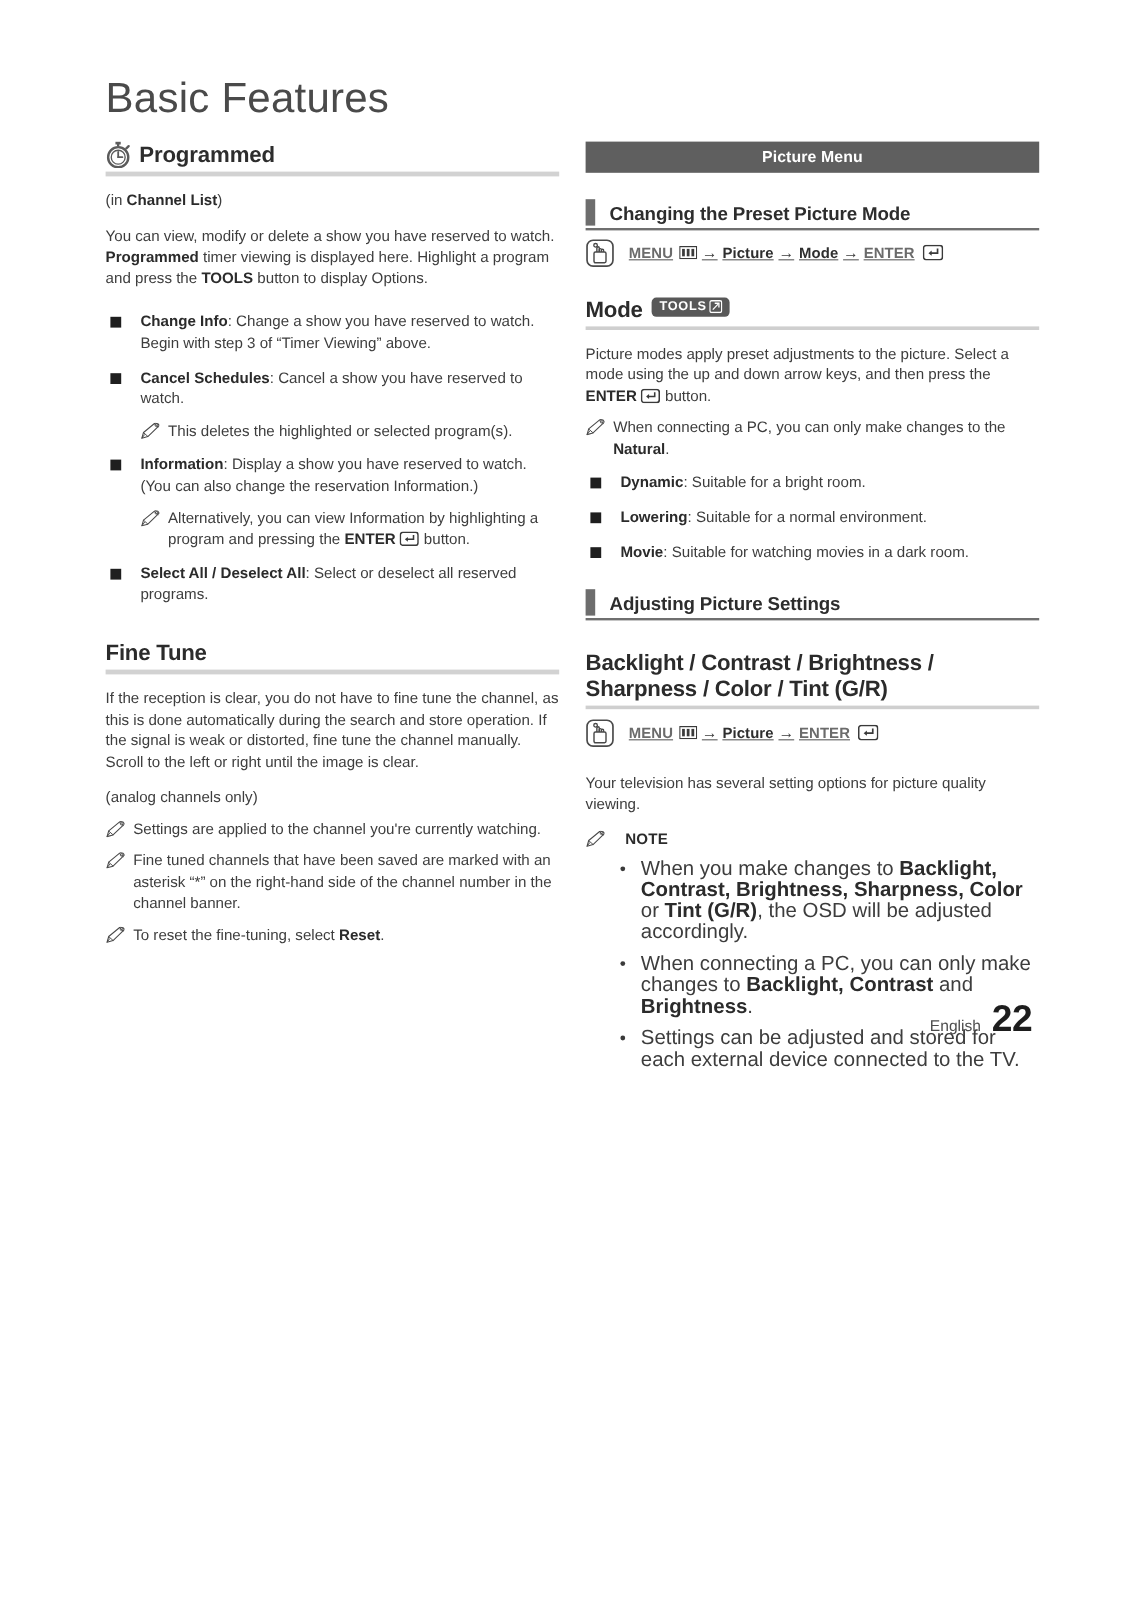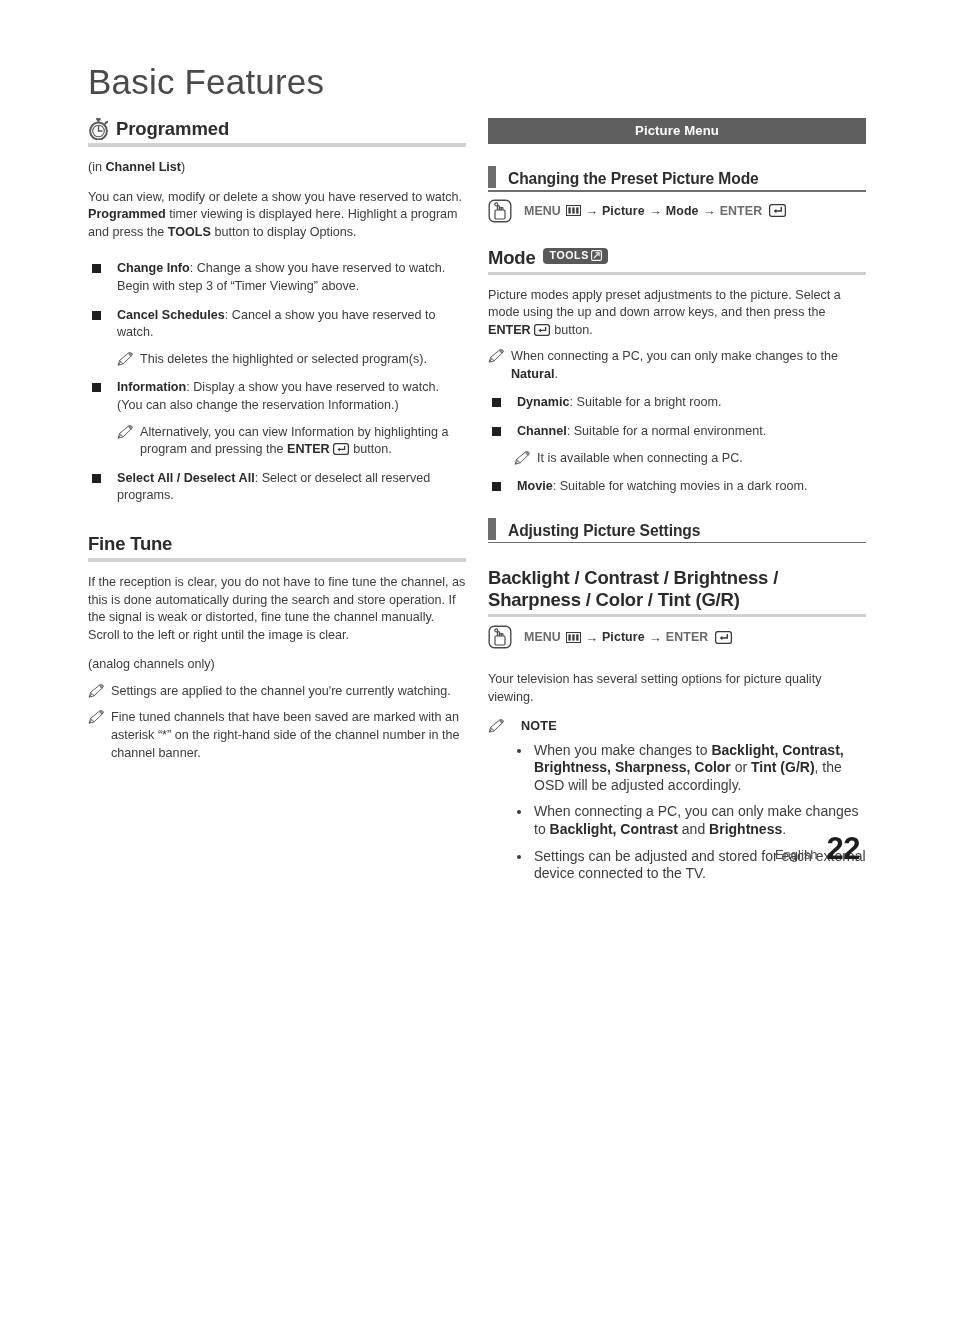--- a/index.html
+++ b/index.html
@@ -190,21 +190,21 @@
     margin-left: 29px;
   }
   .dot-mark {
     flex: 0 0 auto;
     width: 4px; height: 4px;
     border-radius: 50%;
     background: #3a3a3a;
     margin: 7px 13px 0 0;
   }
   .dot-body {
-    font-size: 14px;
+    font-size: 17px;
     line-height: 17.6px;
     color: #3d3d3d;
     flex: 1 1 auto;
   }
 
   
   .menupath {
     display: flex;
     align-items: center;
     gap: 12px;
@@ -213,20 +213,21 @@
   .hand-icon { width: 24px; height: 24px; flex: 0 0 auto; display:block; }
   .path-text {
     font-size: 12.4px;
     color: #6b6b6b;
     font-weight: bold;
     letter-spacing: .1px;
     display: flex;
     align-items: center;
     gap: 4px;
     flex-wrap: wrap;
+    text-decoration: underline;
   }
   .path-text .dark { color: #2e2e2e; }
   .path-text .arrow { color: #3a3a3a; font-weight: normal; font-size: 13px; }
 
   
   .menuglyph {
     display:inline-block;
     width: 15px; height: 11px;
     vertical-align: -1px;
     margin-left: 1px;
@@ -395,20 +396,32 @@
           <path d="M14.6 1.1 C15.3 1.7 15.6 2.5 15.2 3.1 L6.2 11.8 L1.2 13.2 L2.6 8.4 L11.7 0.9 C12.4 0.4 13.3 0.6 14.6 1.1 Z" fill="#ffffff" stroke="#4a4a4a" stroke-width="0.9" stroke-linejoin="round"></path>
           <path d="M2.6 8.5 L6.3 11.8" stroke="#4a4a4a" stroke-width="0.8"></path>
           <path d="M1.2 13.2 L3.6 10.0" stroke="#4a4a4a" stroke-width="0.8"></path>
           <path d="M11.5 1.2 L14.9 4.0" stroke="#4a4a4a" stroke-width="0.8"></path>
           <circle cx="13.3" cy="2.4" r="1.1" fill="none" stroke="#4a4a4a" stroke-width="0.7"></circle>
         </svg>
       </span>
       <div class="note-body">Fine tuned channels that have been saved are marked with an asterisk “*” on the right-hand side of the channel number in the channel banner.</div>
     </div>
 
+    <div class="note-item">
+      <span class="pen">
+        <svg class="pen-svg" viewBox="0 0 17 14" xmlns="http://www.w3.org/2000/svg">
+          <path d="M14.6 1.1 C15.3 1.7 15.6 2.5 15.2 3.1 L6.2 11.8 L1.2 13.2 L2.6 8.4 L11.7 0.9 C12.4 0.4 13.3 0.6 14.6 1.1 Z" fill="#ffffff" stroke="#4a4a4a" stroke-width="0.9" stroke-linejoin="round"></path>
+          <path d="M2.6 8.5 L6.3 11.8" stroke="#4a4a4a" stroke-width="0.8"></path>
+          <path d="M1.2 13.2 L3.6 10.0" stroke="#4a4a4a" stroke-width="0.8"></path>
+          <path d="M11.5 1.2 L14.9 4.0" stroke="#4a4a4a" stroke-width="0.8"></path>
+          <circle cx="13.3" cy="2.4" r="1.1" fill="none" stroke="#4a4a4a" stroke-width="0.7"></circle>
+        </svg>
+      </span>
+      <div class="note-body"><span>To reset the fine-tuning, select </span><b>Reset</b><span>.</span></div>
+    </div>
 
   </div>
 
   <div class="col col-right">
 
     <div class="banner">Picture Menu</div>
 
     <div class="gap20"></div>
 
     <div class="sec-head">
@@ -491,33 +504,21 @@
       </span>
       <div class="note-body"><span>When connecting a PC, you can only make changes to the </span><b>Natural</b><span>.</span></div>
     </div>
 
     <div class="sq-item">
       <div class="sq-mark"></div>
       <div class="sq-body"><b>Dynamic</b><span>: Suitable for a bright room.</span></div>
     </div>
     <div class="sq-item">
       <div class="sq-mark"></div>
-      <div class="sq-body"><b>Channel</b><span>: Suitable for a normal environment.</span></div>
-    </div>
-    <div class="note-item note-indent2">
-      <span class="pen">
-        <svg class="pen-svg" viewBox="0 0 17 14" xmlns="http://www.w3.org/2000/svg">
-          <path d="M14.6 1.1 C15.3 1.7 15.6 2.5 15.2 3.1 L6.2 11.8 L1.2 13.2 L2.6 8.4 L11.7 0.9 C12.4 0.4 13.3 0.6 14.6 1.1 Z" fill="#ffffff" stroke="#4a4a4a" stroke-width="0.9" stroke-linejoin="round"></path>
-          <path d="M2.6 8.5 L6.3 11.8" stroke="#4a4a4a" stroke-width="0.8"></path>
-          <path d="M1.2 13.2 L3.6 10.0" stroke="#4a4a4a" stroke-width="0.8"></path>
-          <path d="M11.5 1.2 L14.9 4.0" stroke="#4a4a4a" stroke-width="0.8"></path>
-          <circle cx="13.3" cy="2.4" r="1.1" fill="none" stroke="#4a4a4a" stroke-width="0.7"></circle>
-        </svg>
-      </span>
-      <div class="note-body">It is available when connecting a PC.</div>
+      <div class="sq-body"><b>Lowering</b><span>: Suitable for a normal environment.</span></div>
     </div>
     <div class="sq-item">
       <div class="sq-mark"></div>
       <div class="sq-body"><b>Movie</b><span>: Suitable for watching movies in a dark room.</span></div>
     </div>
 
     <div class="gap20"></div>
 
     <div class="sec-head">
       <div class="sec-bar"></div>

